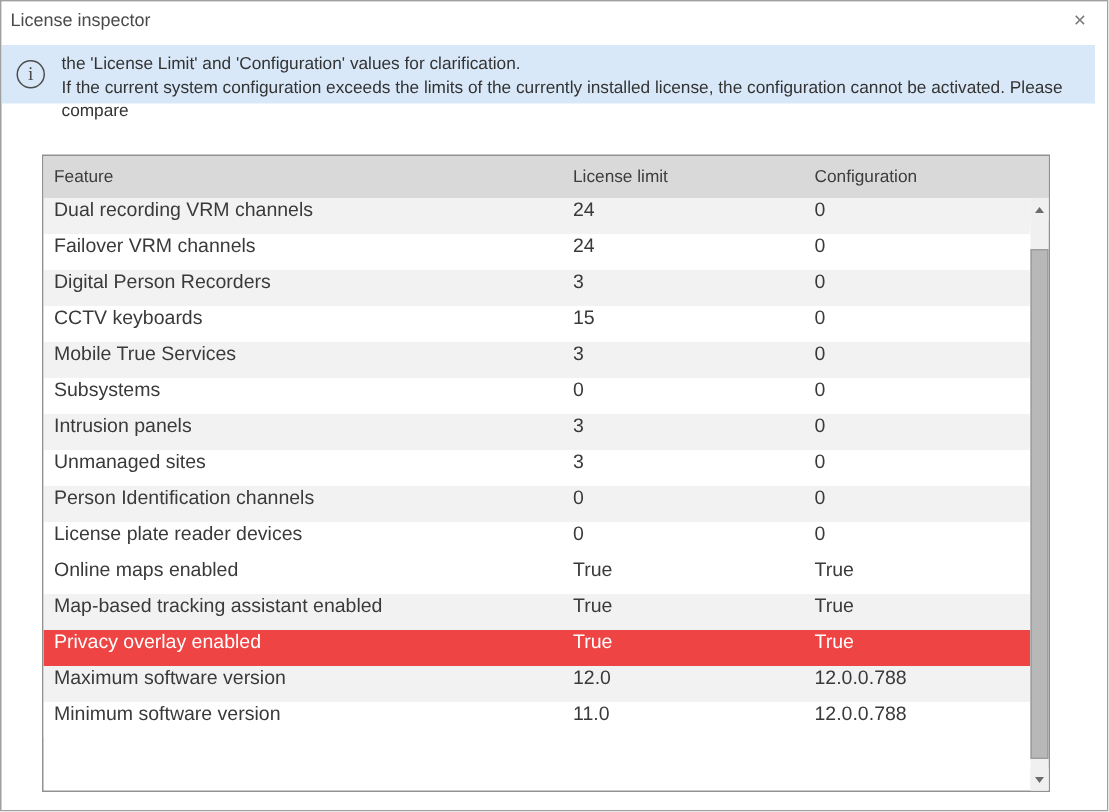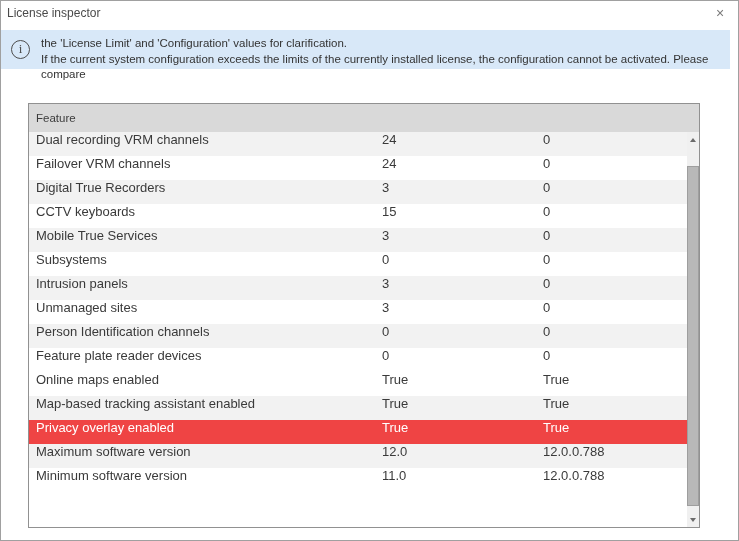--- a/index.html
+++ b/index.html
@@ -109,37 +109,39 @@
     <div class="info-icon">i</div>
     <div class="banner-text">
       <span>the 'License Limit' and 'Configuration' values for clarification.</span>
       <span>If the current system configuration exceeds the limits of the currently installed license, the configuration cannot be activated. Please compare</span>
     </div>
   </div>
 
   <div class="table">
     <div class="thead">
       <div class="cell-feature">Feature</div>
+      <div class="cell-limit">License limit</div>
+      <div class="cell-config">Configuration</div>
     </div>
 
     <div class="tbody">
   <div class="row alt">
     <div class="cell-feature">Dual recording VRM channels</div>
     <div class="cell-limit">24</div>
     <div class="cell-config">0</div>
   </div>
 
   <div class="row">
     <div class="cell-feature">Failover VRM channels</div>
     <div class="cell-limit">24</div>
     <div class="cell-config">0</div>
   </div>
 
   <div class="row alt">
-    <div class="cell-feature">Digital True Recorders</div>
+    <div class="cell-feature">Digital Person Recorders</div>
     <div class="cell-limit">3</div>
     <div class="cell-config">0</div>
   </div>
 
   <div class="row">
     <div class="cell-feature">CCTV keyboards</div>
     <div class="cell-limit">15</div>
     <div class="cell-config">0</div>
   </div>
 
@@ -167,21 +169,21 @@
     <div class="cell-config">0</div>
   </div>
 
   <div class="row alt">
     <div class="cell-feature">Person Identification channels</div>
     <div class="cell-limit">0</div>
     <div class="cell-config">0</div>
   </div>
 
   <div class="row">
-    <div class="cell-feature">Feature plate reader devices</div>
+    <div class="cell-feature">License plate reader devices</div>
     <div class="cell-limit">0</div>
     <div class="cell-config">0</div>
   </div>
 
 
   <div class="row">
     <div class="cell-feature">Online maps enabled</div>
     <div class="cell-limit">True</div>
     <div class="cell-config">True</div>
   </div>

